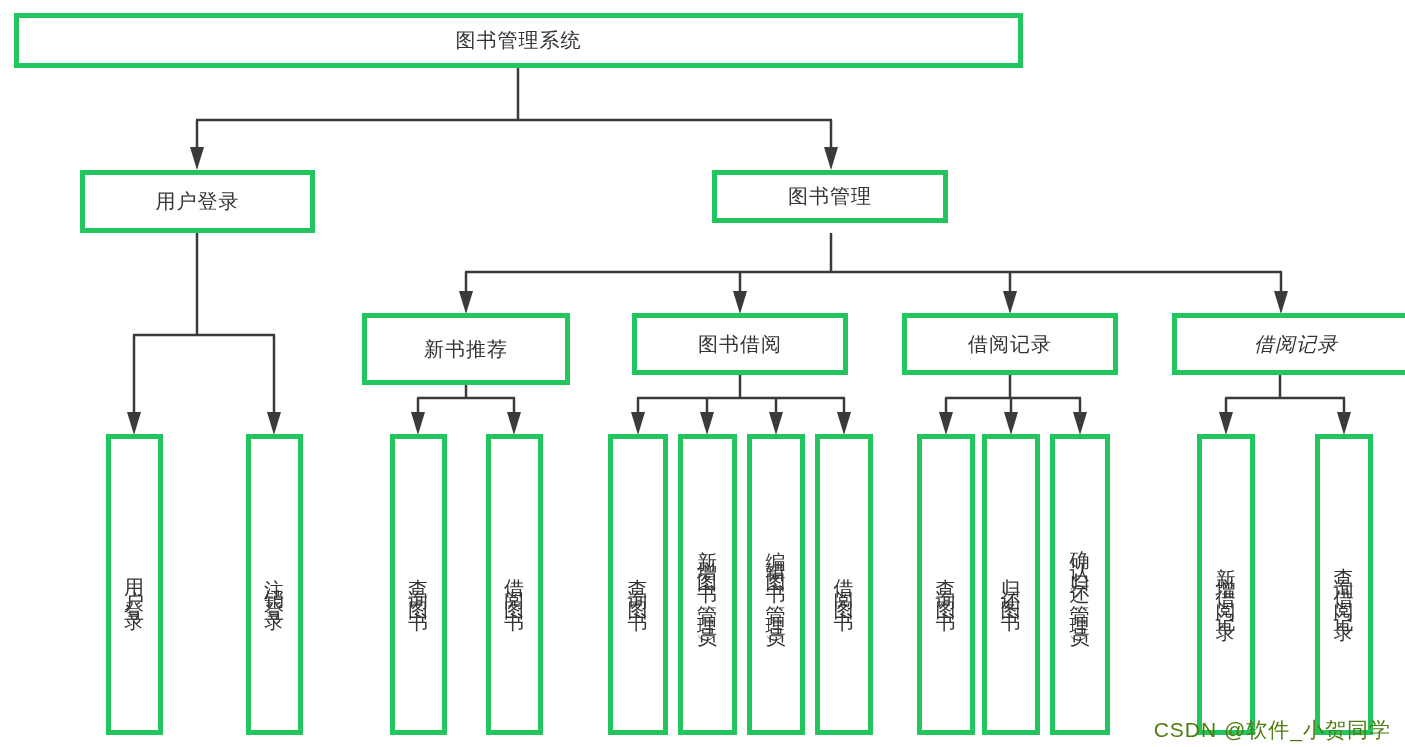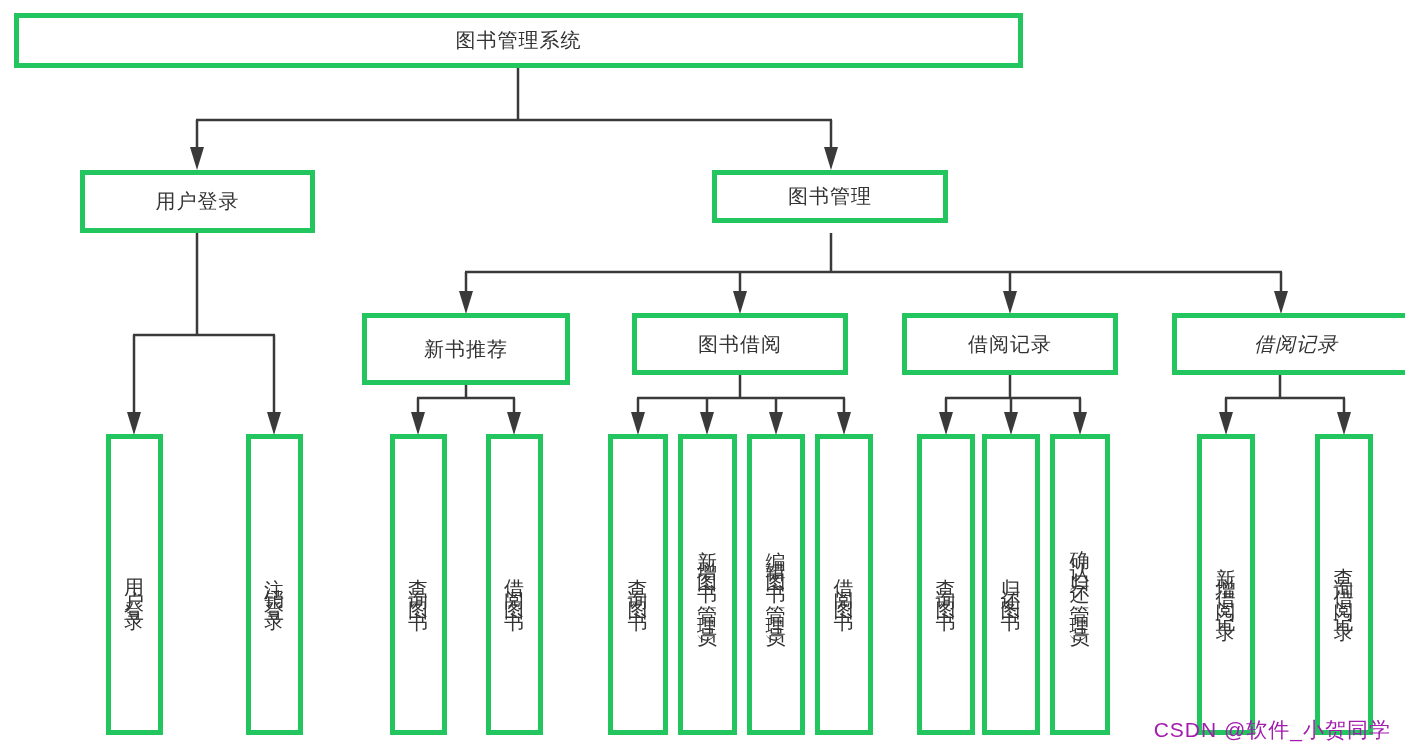--- a/index.html
+++ b/index.html
@@ -36,21 +36,21 @@
     text-orientation: mixed;
     letter-spacing: 11px;
     line-height: 1;
     padding: 6px 0;
   }
   .watermark {
     position: absolute;
     right: 14px;
     bottom: 3px;
     font-size: 21px;
-    color: #a21caf;
+    color: #4d7c0f;
     letter-spacing: 1px;
     z-index: 3;
     font-family: "Liberation Sans", sans-serif;
   }
 </style>
 </head>
 <body>
 
 <div class="canvas">
 

